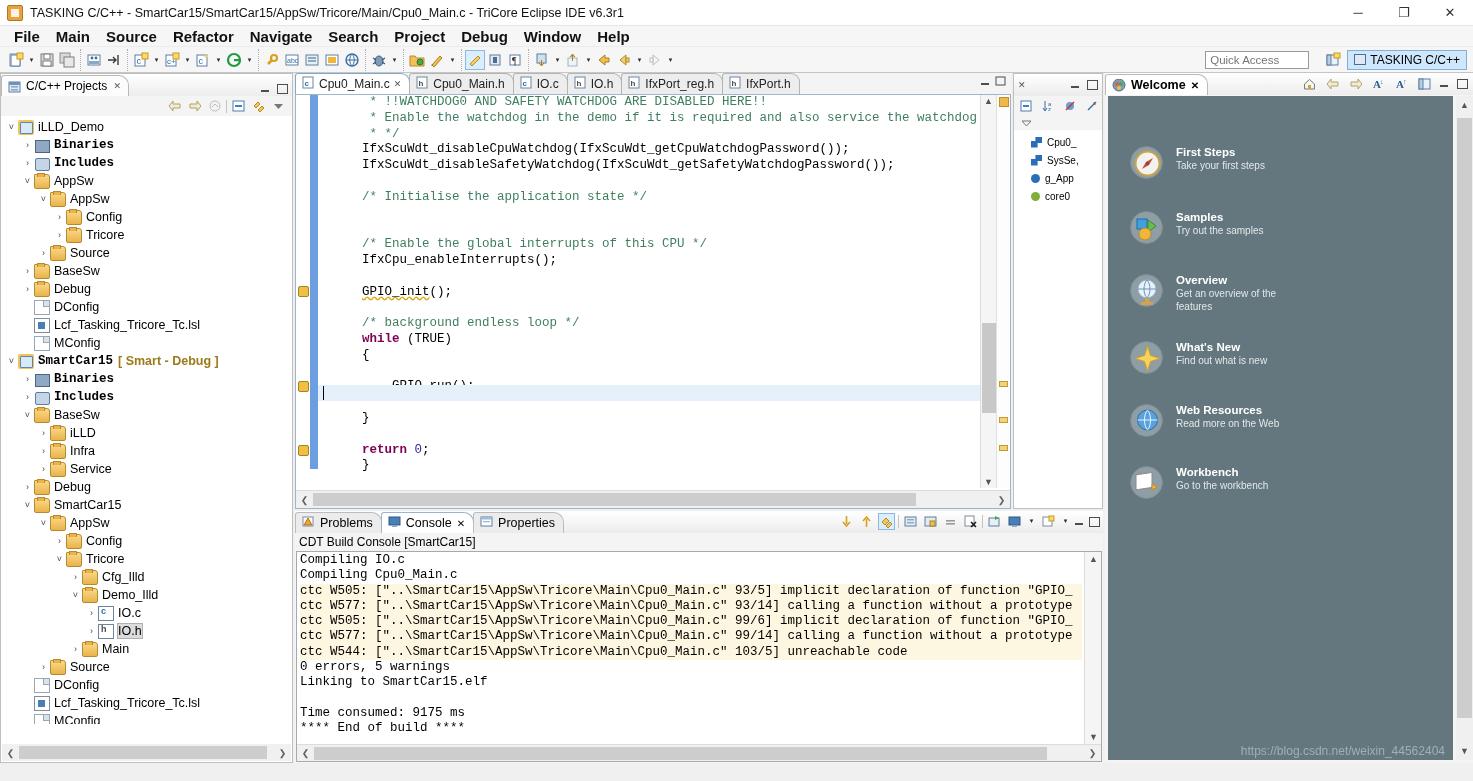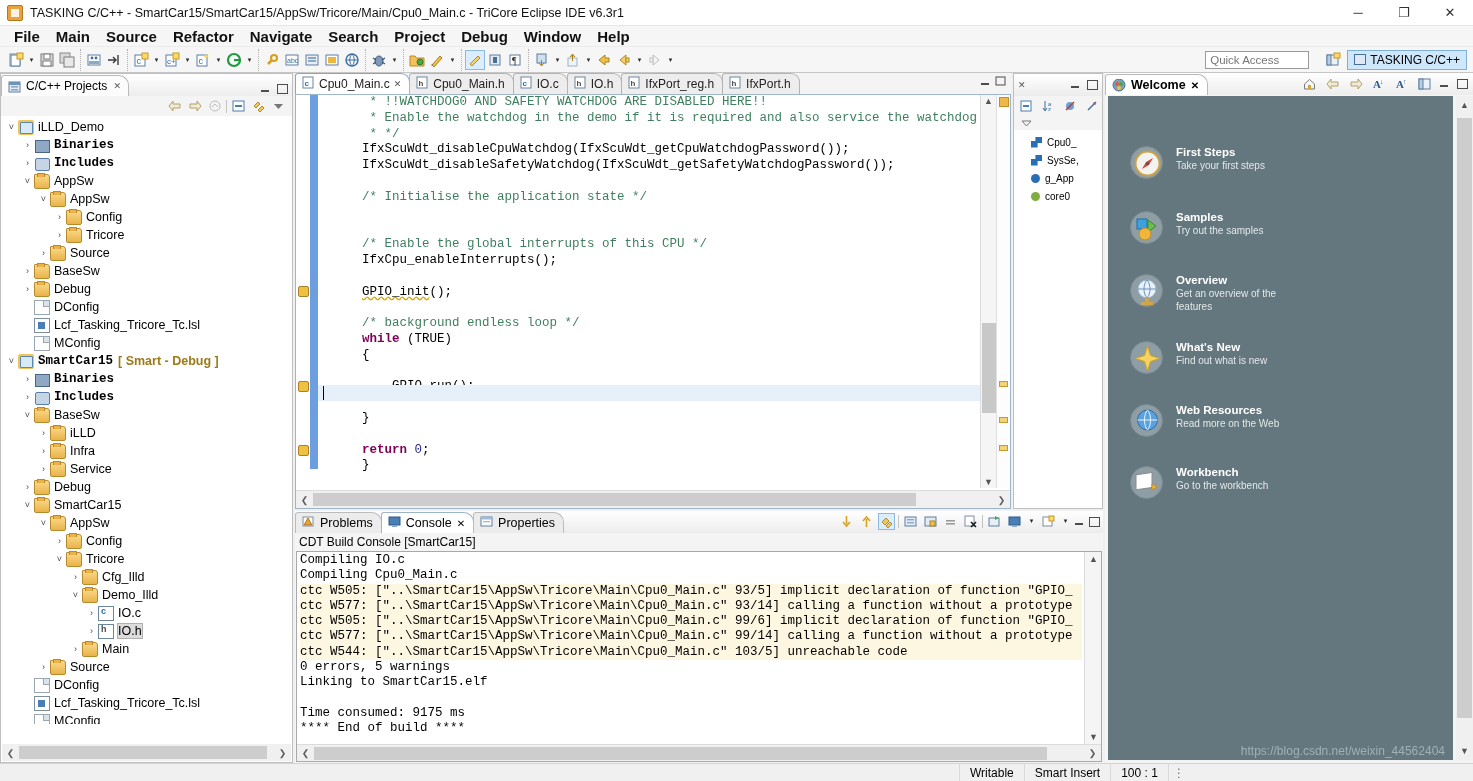--- a/index.html
+++ b/index.html
@@ -1094,21 +1094,14 @@
           <span class="hs-track">
             <span class="hs-thumb" style="width:733px"></span>
           </span>
           <span class="hs-arrow">❯</span>
         </div>
       </div>
     </div>
 
   </div>
 
-  <div class="statusbar">
-    <div class="st-cell st-first"></div>
-    <div class="st-cell">Writable</div>
-    <div class="st-cell">Smart Insert</div>
-    <div class="st-cell">100 : 1</div>
-    <div class="st-dots">⋮</div>
-  </div>
 
 </div>
 
 </body></html>

